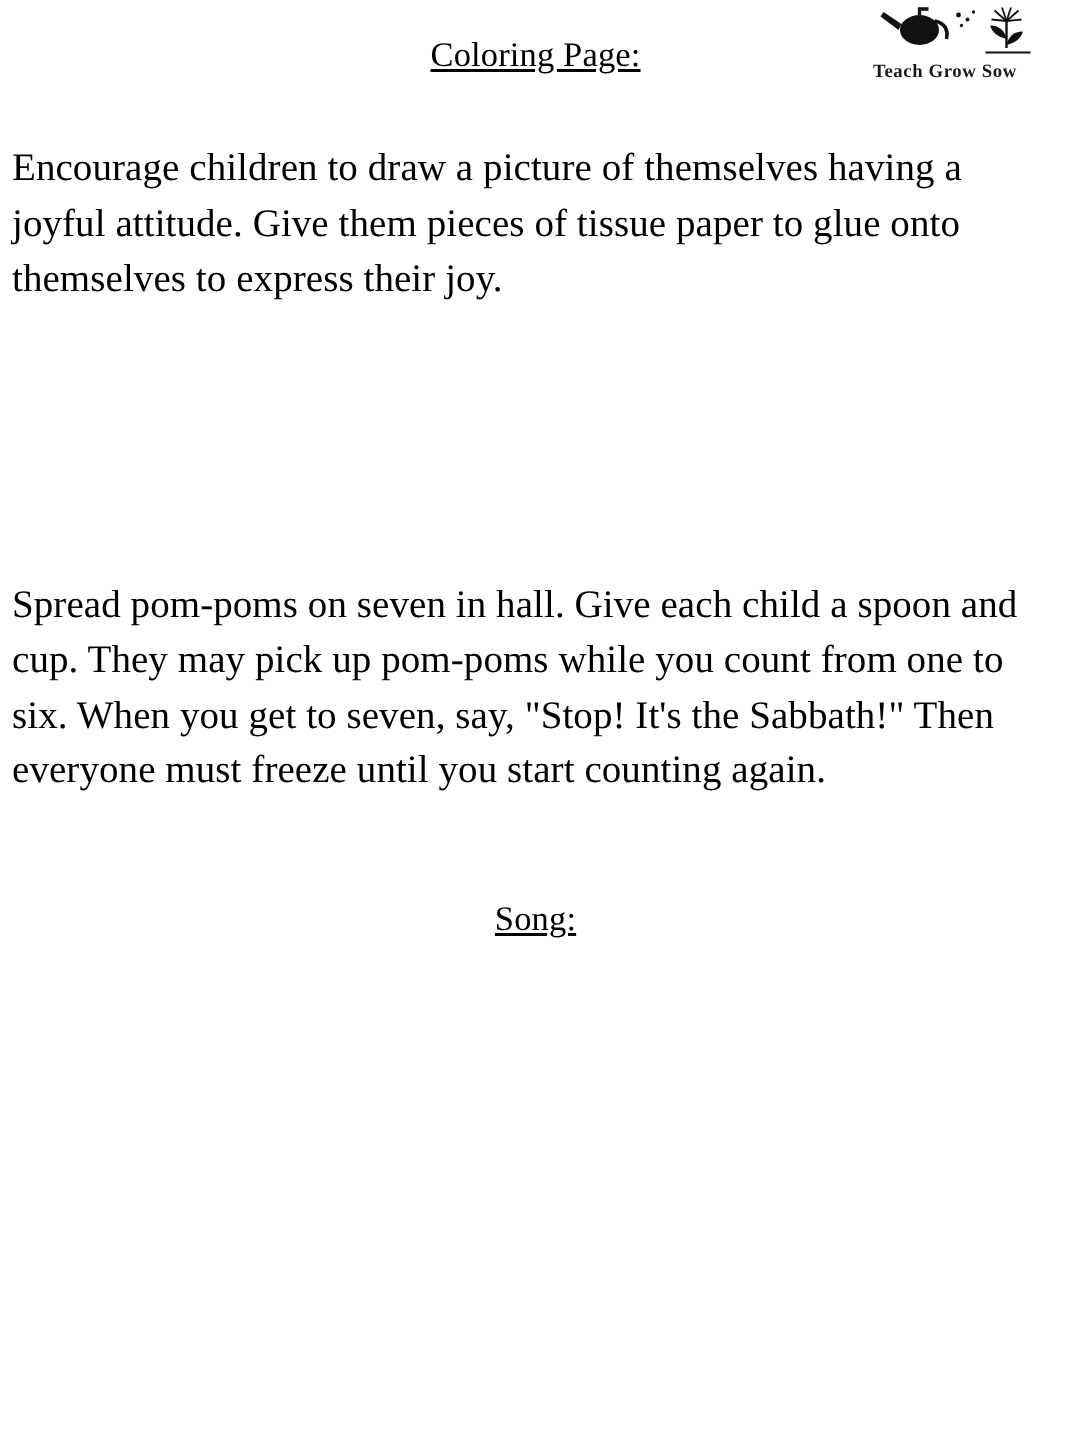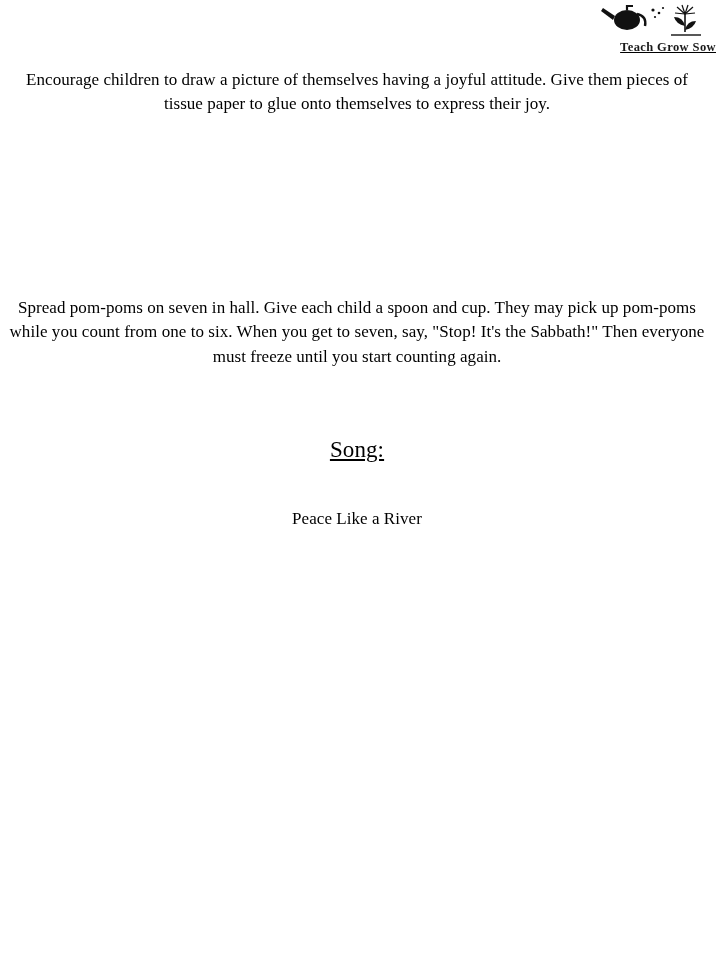--- a/index.html
+++ b/index.html
@@ -20,25 +20,24 @@
     width: 720px;
     height: 960px;
     box-sizing: border-box;
     padding: 10px 14px 0 8px;
   }
 
   
   .logo {
     position: absolute;
     top: 2px;
-    right: 4px;
+    right: 18px;
     width: 120px;
     height: 58px;
-    text-align: right;
-    text-decoration: underline;
+    text-align: left;
   }
   .logo svg {
     display: block;
     margin: 0 auto;
   }
   .logo-text {
     font-family: "Liberation Serif", serif;
     font-size: 12.5px;
     font-weight: bold;
     letter-spacing: 0.4px;
@@ -53,26 +52,26 @@
     margin: 0;
     padding: 0;
     letter-spacing: 0.1px;
   }
   h2.heading span {
     text-decoration: underline;
     text-underline-offset: 2px;
   }
 
   p.para {
-    font-size: 17px;
+    font-size: 26px;
     line-height: 1.42;
     margin: 0;
     padding: 0;
     letter-spacing: 0.05px;
-    text-align: center;
+    text-align: left;
   }
 
   .sp-title-gap { height: 14px; }
   .gap-after-heading { height: 44px; }
   .gap-before-heading { height: 46px; }
   .gap-para { height: 22px; }
 
   .block-coloring-heading { margin-top: 8px; }
   .para-indent { padding-left: 2px; padding-right: 22px; }
 </style>
@@ -105,20 +104,21 @@
       </g>
       <path d="M88 24 q-9 -2 -11 -9 q9 0 11 9 Z" fill="#111"></path>
       <path d="M88 28 q9 -2 11 -9 q-9 0 -11 9 Z" fill="#111"></path>
       <line x1="74" y1="33" x2="104" y2="33" stroke="#111" stroke-width="1.4"></line>
     </svg>
     <div class="logo-text">Teach Grow Sow</div>
   </div>
 
   <div class="sp-title-gap"></div>
 
+  <h2 class="heading block-coloring-heading"><span>Coloring Page:</span></h2>
 
   <div class="gap-after-heading"></div>
 
   <p class="para para-indent">Encourage children to draw a picture of themselves having a joyful attitude. Give them pieces of tissue paper to glue onto themselves to express their joy.</p>
 
   <div class="gap-before-heading"></div>
 
 
   <div class="gap-after-heading"></div>
 
@@ -132,15 +132,14 @@
 
   <div class="gap-para"></div>
 
 
   <div class="gap-before-heading"></div>
 
   <h2 class="heading"><span>Song:</span></h2>
 
   <div class="gap-after-heading"></div>
 
-  <p class="para para-indent">Peace Like a River</p>
 
 </div>
 
 </body></html>

